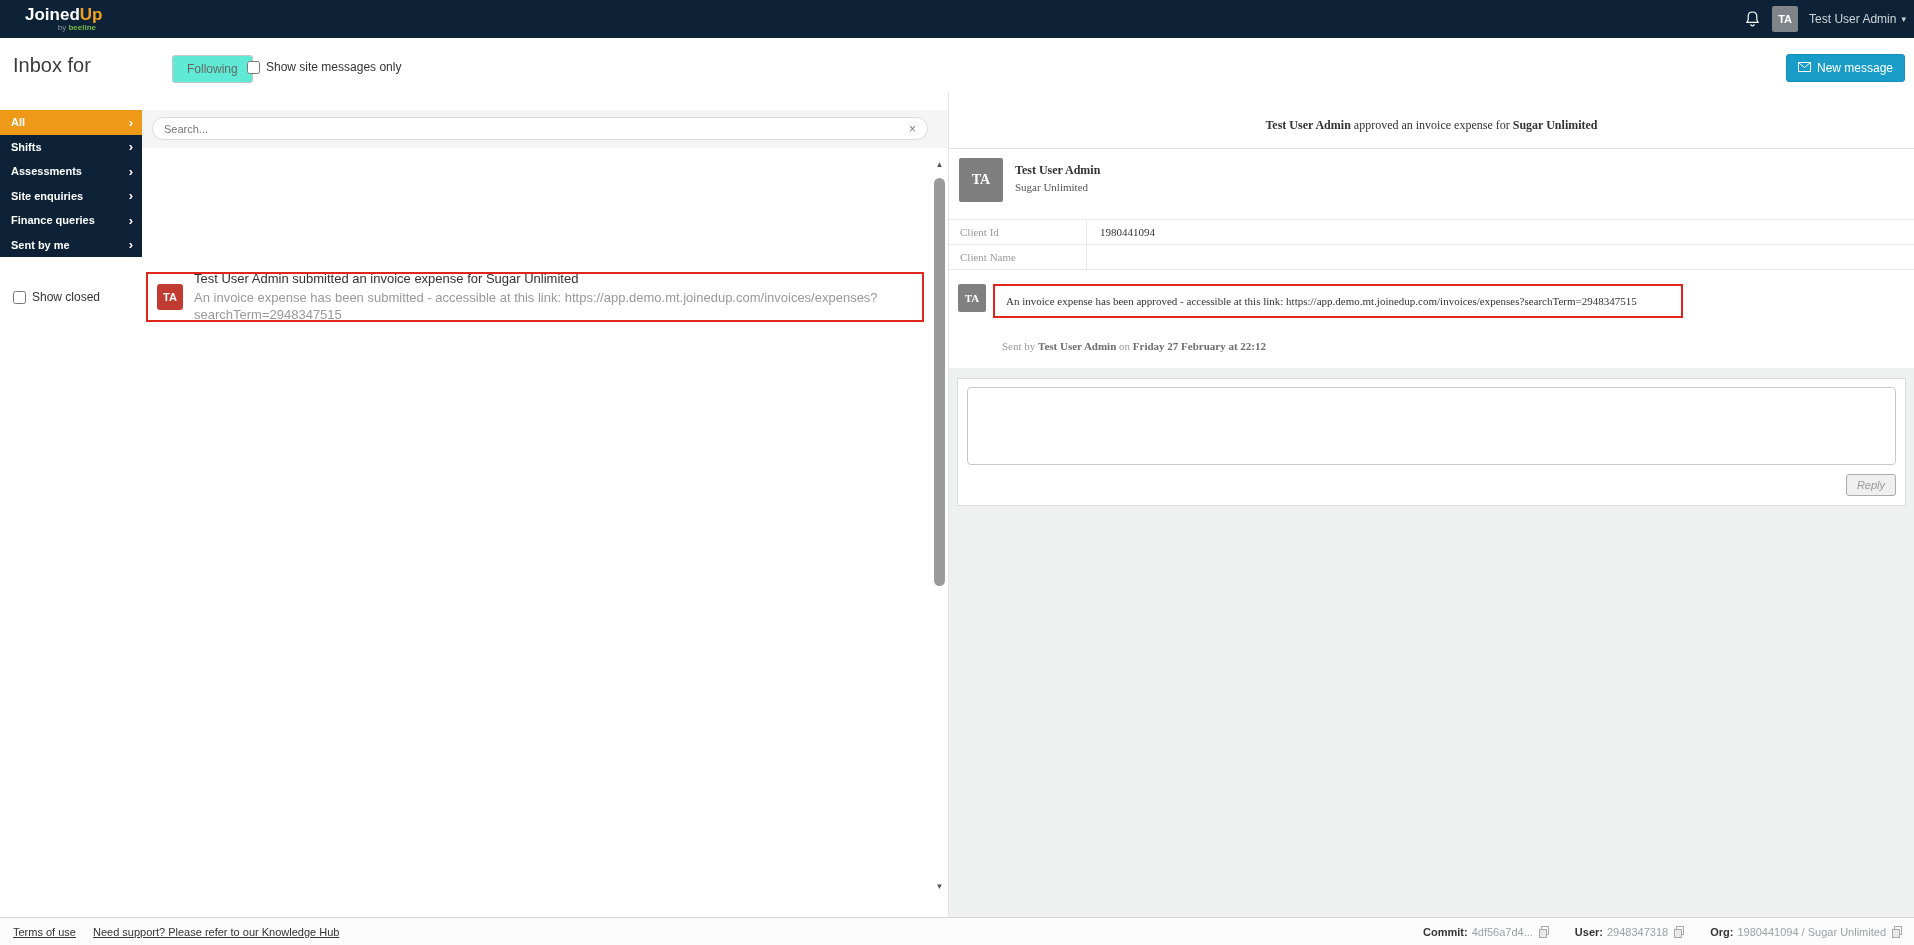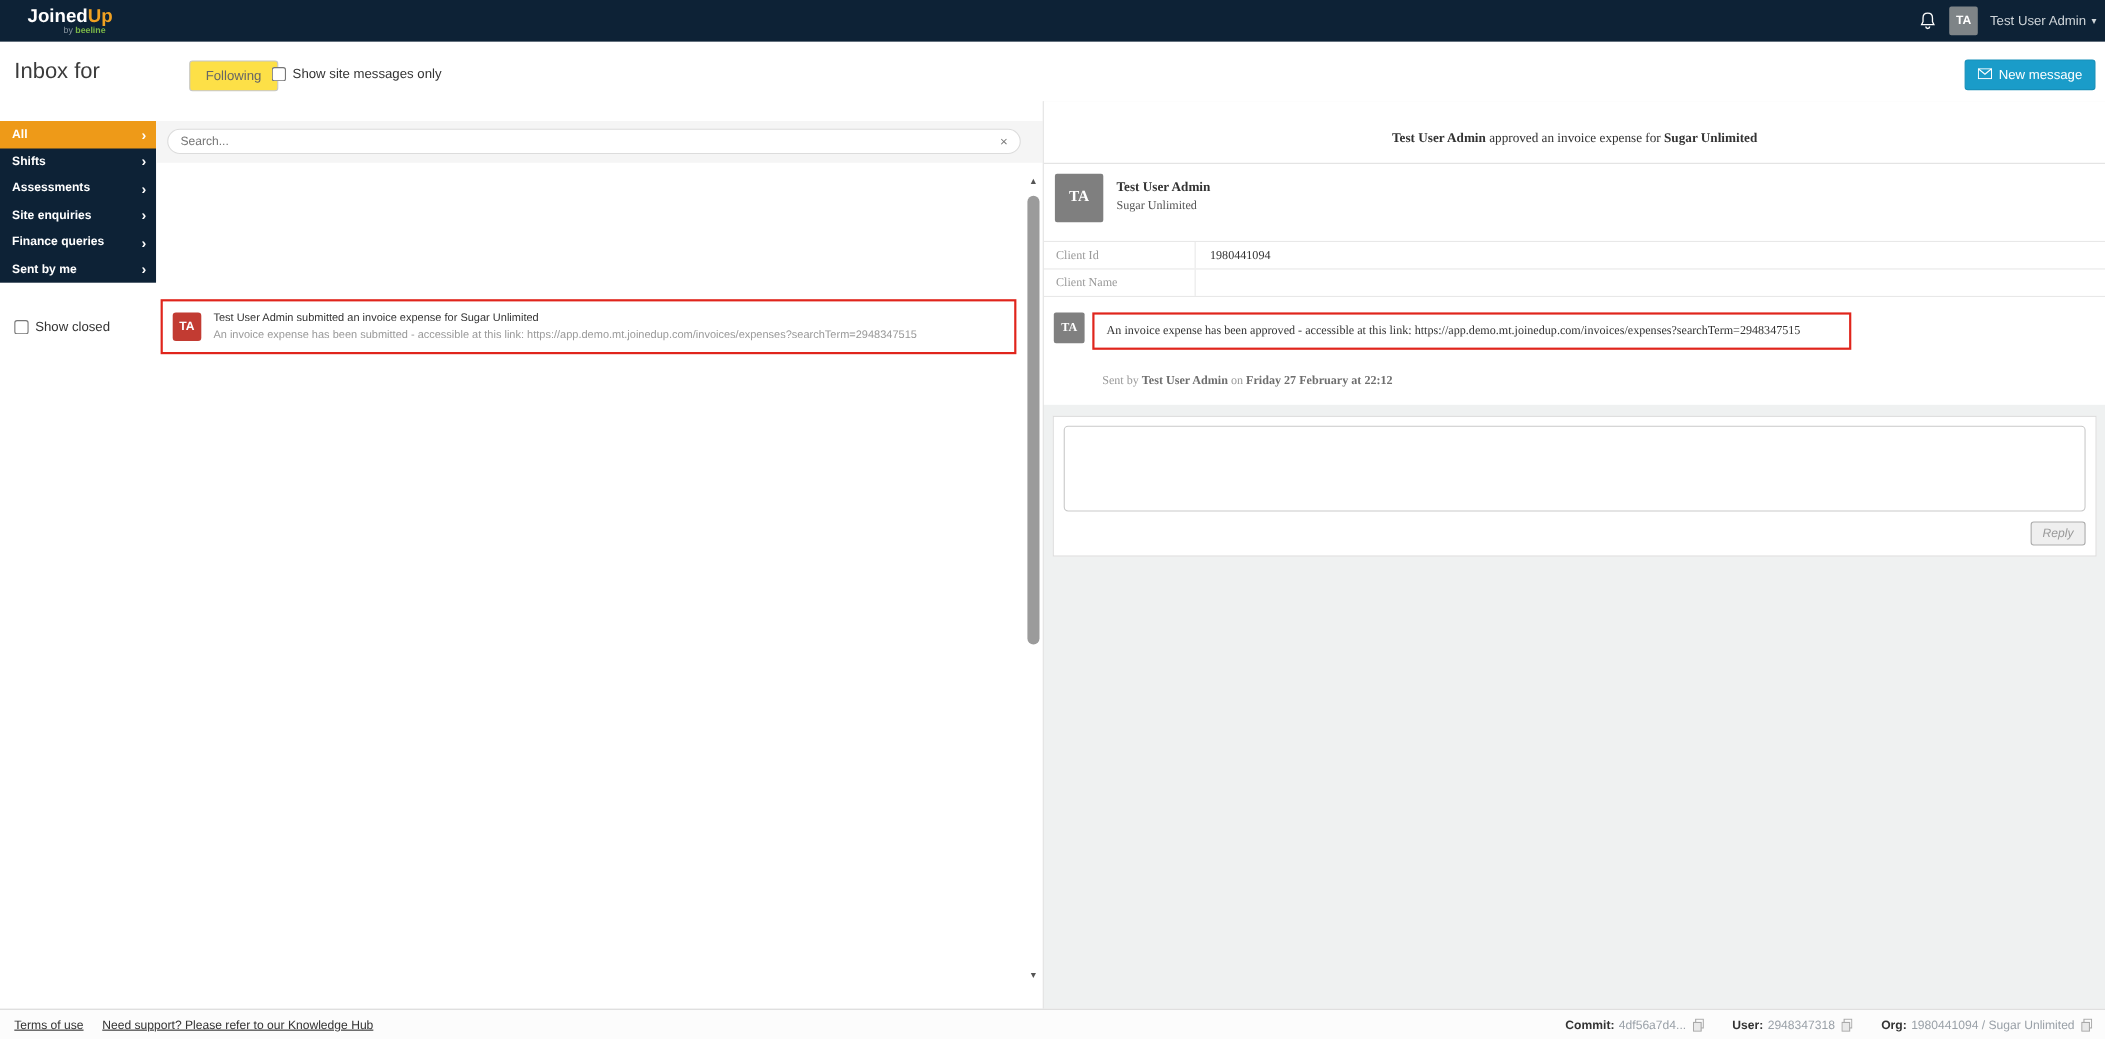--- a/index.html
+++ b/index.html
@@ -19,21 +19,21 @@
   .nav-item { display:flex; align-items:center; padding:0 7px; font-size:12.5px; color:#f2f2f2; cursor:pointer; }
   .nav-item.active { background:#ee9a18; color:#fff; padding:0 11px; }
   .nav-right { margin-left:auto; display:flex; align-items:center; gap:11px; padding-right:8px; }
   .bell-btn { display:flex; align-items:center; }
   .nav-avatar { width:26px; height:26px; background:#7e8487; border-radius:2px; color:#fff; font-size:11px; font-weight:bold; display:flex; align-items:center; justify-content:center; }
   .nav-user { font-size:12px; color:#cfd5d9; display:flex; align-items:center; gap:5px; cursor:pointer; }
   .chev-down { font-size:9px; color:#cfd5d9; }
   
   .page-header { position:absolute; top:38px; left:0; right:0; height:54px; background:#fff; }
   .page-title { position:absolute; left:13px; top:16px; font-size:20px; color:#3b3b3b; }
-  .following-btn { position:absolute; left:172px; top:17px; background:#fde047; border:1px solid #c6c6c6; border-radius:3px; font-size:12px; color:#666; padding:6px 14px; font-family:inherit; }
+  .following-btn { position:absolute; left:172px; top:17px; background:#5eead4; border:1px solid #c6c6c6; border-radius:3px; font-size:12px; color:#666; padding:6px 14px; font-family:inherit; }
   .show-site { position:absolute; left:247px; top:22px; display:flex; align-items:center; gap:6px; font-size:12px; color:#333; }
   .new-msg-btn { position:absolute; right:9px; top:16px; background:#1a9cc9; color:#fff; border:1px solid #178fb9; border-radius:3px; font-size:12px; padding:6px 11px; display:flex; align-items:center; gap:6px; font-family:inherit; cursor:pointer; }
   
   .sidebar-menu { position:absolute; left:0; top:110px; width:142px; background:#0d2236; }
   .side-item { height:24.5px; display:flex; align-items:center; justify-content:space-between; padding:0 9px 0 11px; color:#fff; font-size:11px; font-weight:bold; cursor:pointer; }
   .side-item.active { background:#ee9a18; }
   .side-chev { font-size:13px; font-weight:bold; color:#fff; line-height:1; }
   .show-closed { position:absolute; left:13px; top:290px; display:flex; align-items:center; gap:6px; font-size:12px; color:#333; }
   input[type=checkbox] { width:13px; height:13px; }
   
@@ -42,21 +42,21 @@
   .search-pill { position:absolute; left:10px; right:20px; top:7px; height:23px; background:#fff; border:1px solid #dcdcdc; border-radius:13px; display:flex; align-items:center; padding:0 11px; }
   .search-input { flex:1; border:none; outline:none; background:transparent; font-size:11px; color:#333; font-family:inherit; }
   .search-clear { color:#777; font-size:12px; cursor:pointer; line-height:1; }
   .list-body { position:relative; height:757px; }
   .scrollbar { position:absolute; right:1px; top:12px; bottom:14px; width:15px; }
   .sb-up, .sb-down { position:absolute; left:0; right:0; text-align:center; font-size:8px; color:#555; }
   .sb-up { top:0; } .sb-down { bottom:0; }
   .sb-thumb { position:absolute; left:2px; right:2px; top:18px; height:408px; background:#9b9b9b; border-radius:7px; }
   .msg-item { position:absolute; left:4px; top:124px; width:778px; height:50px; background:#fff; border:2px solid #e0251c; display:flex; align-items:center; gap:11px; padding:0 9px; cursor:pointer; }
   .msg-avatar { flex:0 0 auto; width:26px; height:26px; background:#c23b32; border-radius:3px; color:#fff; font-size:11px; font-weight:bold; display:flex; align-items:center; justify-content:center; }
-  .msg-texts { font-size:10px; line-height:1.35; }
+  .msg-texts { font-size:13px; line-height:1.35; }
   .msg-title { color:#333; }
   .msg-sub { color:#999; margin-top:1px; }
   
   .right-panel { position:absolute; left:948px; top:92px; width:966px; height:825px; background:#eff1f1; border-left:1px solid #e4e4e4; }
   .detail-white { background:#fff;font-family:Liberation Serif, serif; }
   .detail-title { text-align:center; font-size:12px; color:#333; padding:26px 0 15px; }
   .detail-title b { font-weight:bold; }
   .detail-divider { border-top:1px solid #e2e2e2; }
   .sender-row { display:flex; gap:12px; padding:9px 0 9px 10px; }
   .sender-avatar { width:44px; height:44px; background:#7f7f7f; border-radius:2px; color:#fff; font-size:14px; font-weight:bold; display:flex; align-items:center; justify-content:center; }

